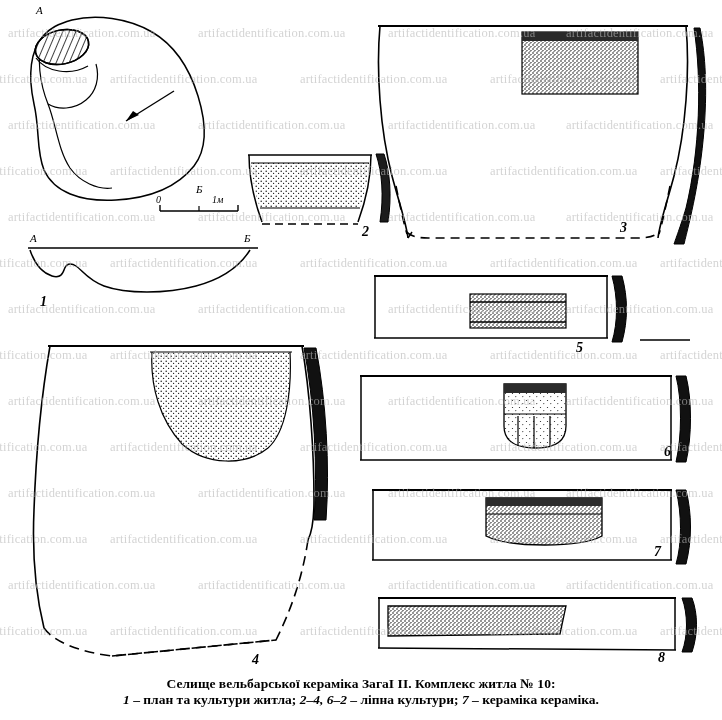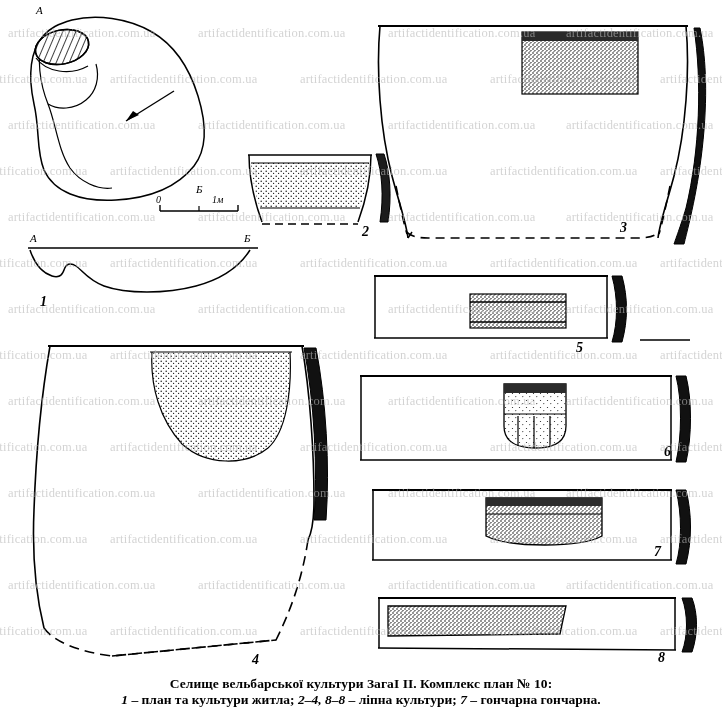--- a/index.html
+++ b/index.html
@@ -356,18 +356,18 @@
       <div class="wm" style="left: 388px; top: 578px;">artifactidentification.com.ua</div>
       <div class="wm" style="left: 566px; top: 578px;">artifactidentification.com.ua</div>
       <div class="wm" style="left: -60px; top: 624px;">artifactidentification.com.ua</div>
       <div class="wm" style="left: 110px; top: 624px;">artifactidentification.com.ua</div>
       <div class="wm" style="left: 300px; top: 624px;">artifactidentification.com.ua</div>
       <div class="wm" style="left: 490px; top: 624px;">artifactidentification.com.ua</div>
       <div class="wm" style="left: 660px; top: 624px;">artifactidentification.com.ua</div>
     </div>
 
   <div class="caption">
-    <div class="line1">Селище вельбарської культури ЗагаI II. Комплекс план № 10:</div>
+    <div class="line1">Селище вельбарської кераміка ЗагаI II. Комплекс житла № 10:</div>
     <div class="line2">
-      <i>1</i><span> – план та культури житла; </span><i>2–4, 8–8</i><span> – ліпна культури; </span><i>7</i><span> – гончарна гончарна.</span>
+      <i>1</i><span> – план та культури житла; </span><i>2–4, 6–2</i><span> – ліпна культури; </span><i>7</i><span> – кераміка кераміка.</span>
     </div>
   </div>
 </div>
 
 </body></html>

